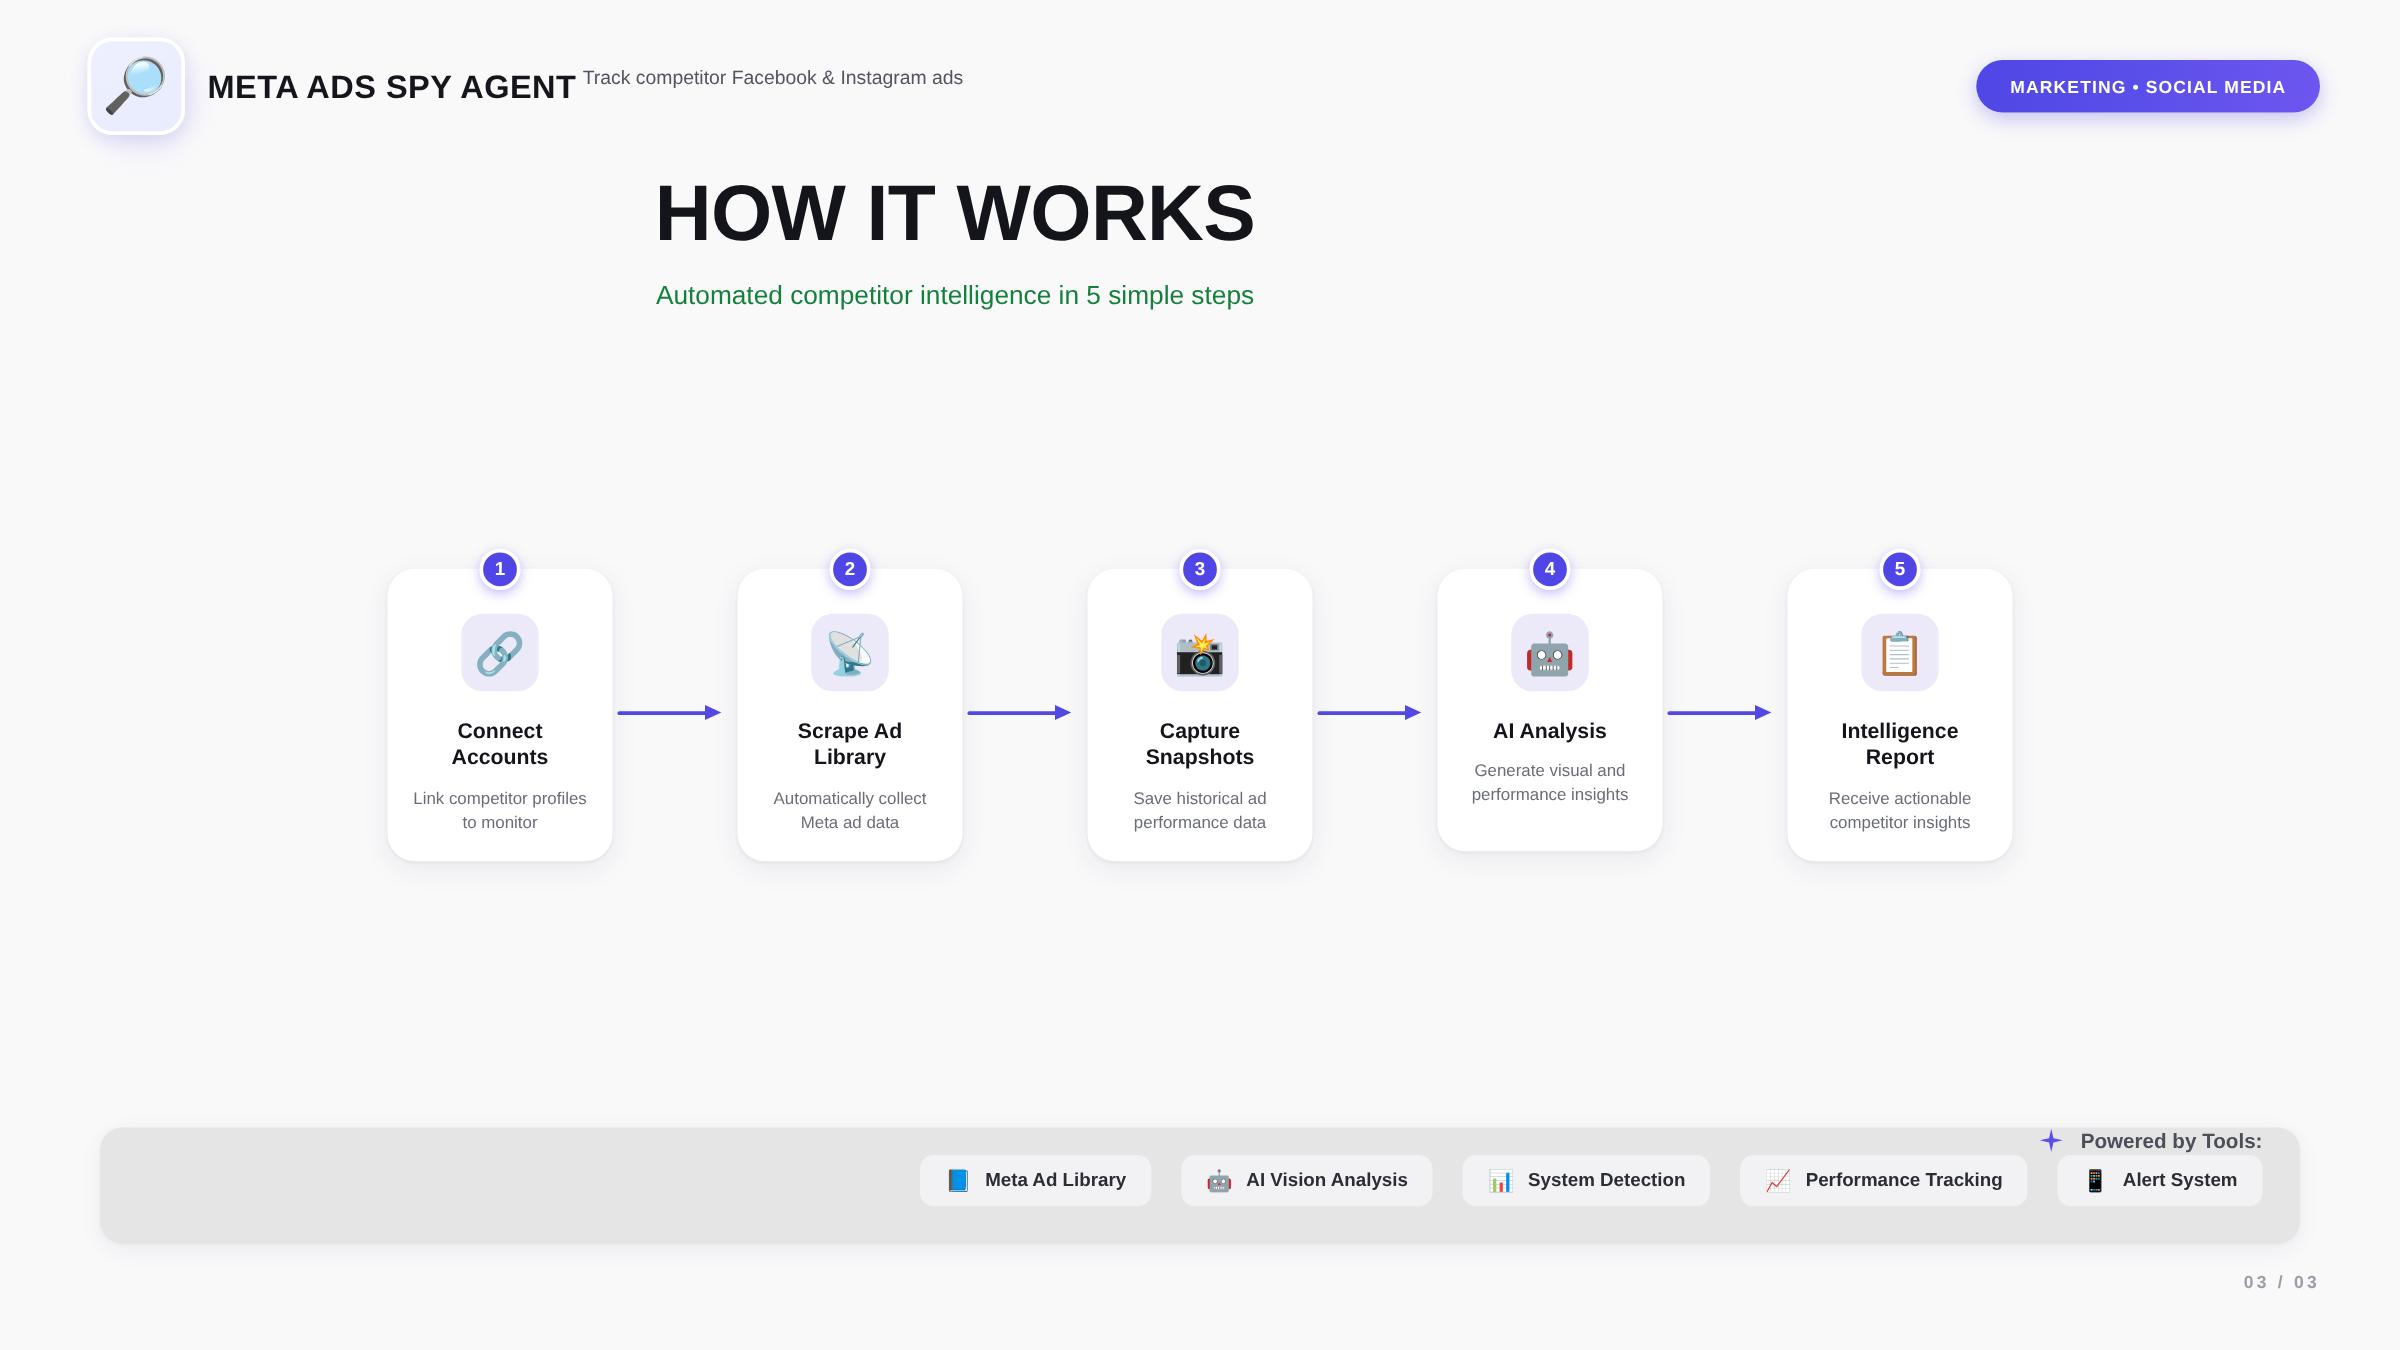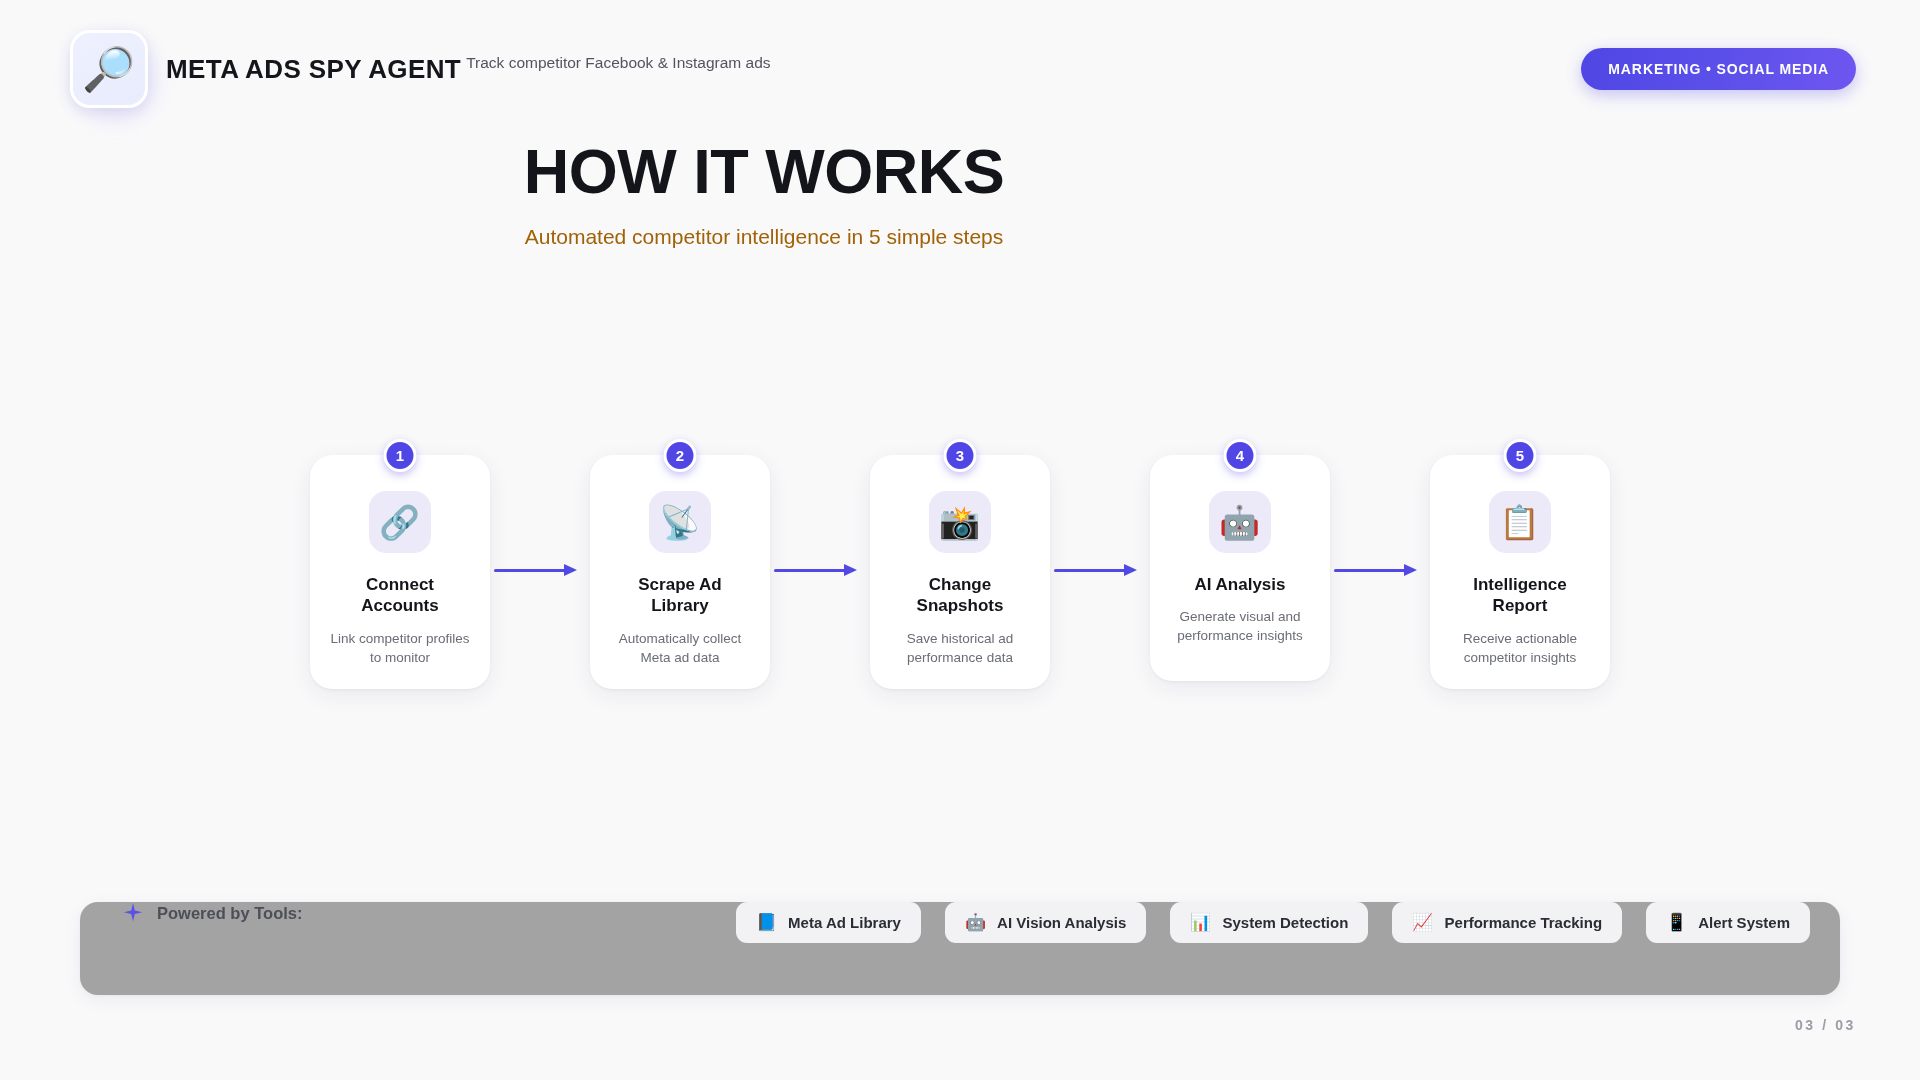--- a/index.html
+++ b/index.html
@@ -45,21 +45,21 @@
     box-shadow:0 5px 16px rgba(79,70,229,0.30);
     white-space:nowrap;
   }
 
   
   .title-wrap { position:absolute; top:140px; left:0; width:1528px; text-align:center; }
   .big-title {
     font-size:63px; font-weight:bold; letter-spacing:-0.5px; color:#14151b;
     line-height:1.0;
   }
-  .subtitle { margin-top:22px; font-size:21px; color:#a16207; font-weight:400; }
+  .subtitle { margin-top:22px; font-size:21px; color:#15803d; font-weight:400; }
 
   
   .steps {
     position:absolute; top:455px; left:0; width:1920px;
     display:flex; align-items:flex-start; justify-content:center;
   }
   .step-card {
     position:relative; width:180px; min-height:226px;
     background:#ffffff; border-radius:22px;
     box-shadow:0 6px 22px rgba(40,40,80,0.075), 0 1px 3px rgba(40,40,80,0.05);
@@ -100,23 +100,23 @@
     position:absolute; left:74px; top:-5px;
     width:0; height:0;
     border-top:6.5px solid transparent;
     border-bottom:6.5px solid transparent;
     border-left:13px solid #5248e3;
   }
 
   
   .tools-bar {
     position:absolute; left:80px; top:902px; width:1760px; height:93px;
-    background:#a3a3a3; border-radius:18px;
+    background:#e5e5e5; border-radius:18px;
     box-shadow:0 5px 20px rgba(40,40,80,0.06), 0 1px 3px rgba(40,40,80,0.04);
-    display:flex; align-items:flex-start; padding:0 30px 0 42px;
+    display:flex; align-items:flex-end; padding:0 30px 0 42px;flex-direction:column;
   }
   .powered { display:flex; align-items:center; gap:13px; }
   .spark { width:22px; height:22px; display:block; }
   .powered-label { font-size:16.5px; font-weight:bold; color:#4c4f58; }
   .chips { margin-left:auto; display:flex; align-items:center; gap:24px; }
   .chip {
     display:flex; align-items:center; gap:11px;
     background:#f2f2f4; border-radius:11px;
     padding:12px 20px; font-size:15px; font-weight:bold; color:#2b2d35;
     white-space:nowrap;
@@ -181,21 +181,21 @@
     <div class="connector">
       <div class="line"></div>
       <div class="head"></div>
     </div>
 
     <div class="step-card">
       <div class="step-badge">3</div>
       <div class="step-icon">
         <span>📸</span>
       </div>
-      <div class="step-title">Change Snapshots</div>
+      <div class="step-title">Capture Snapshots</div>
       <div class="step-desc">Save historical ad performance data</div>
     </div>
 
     <div class="connector">
       <div class="line"></div>
       <div class="head"></div>
     </div>
 
     <div class="step-card">
       <div class="step-badge">4</div>

